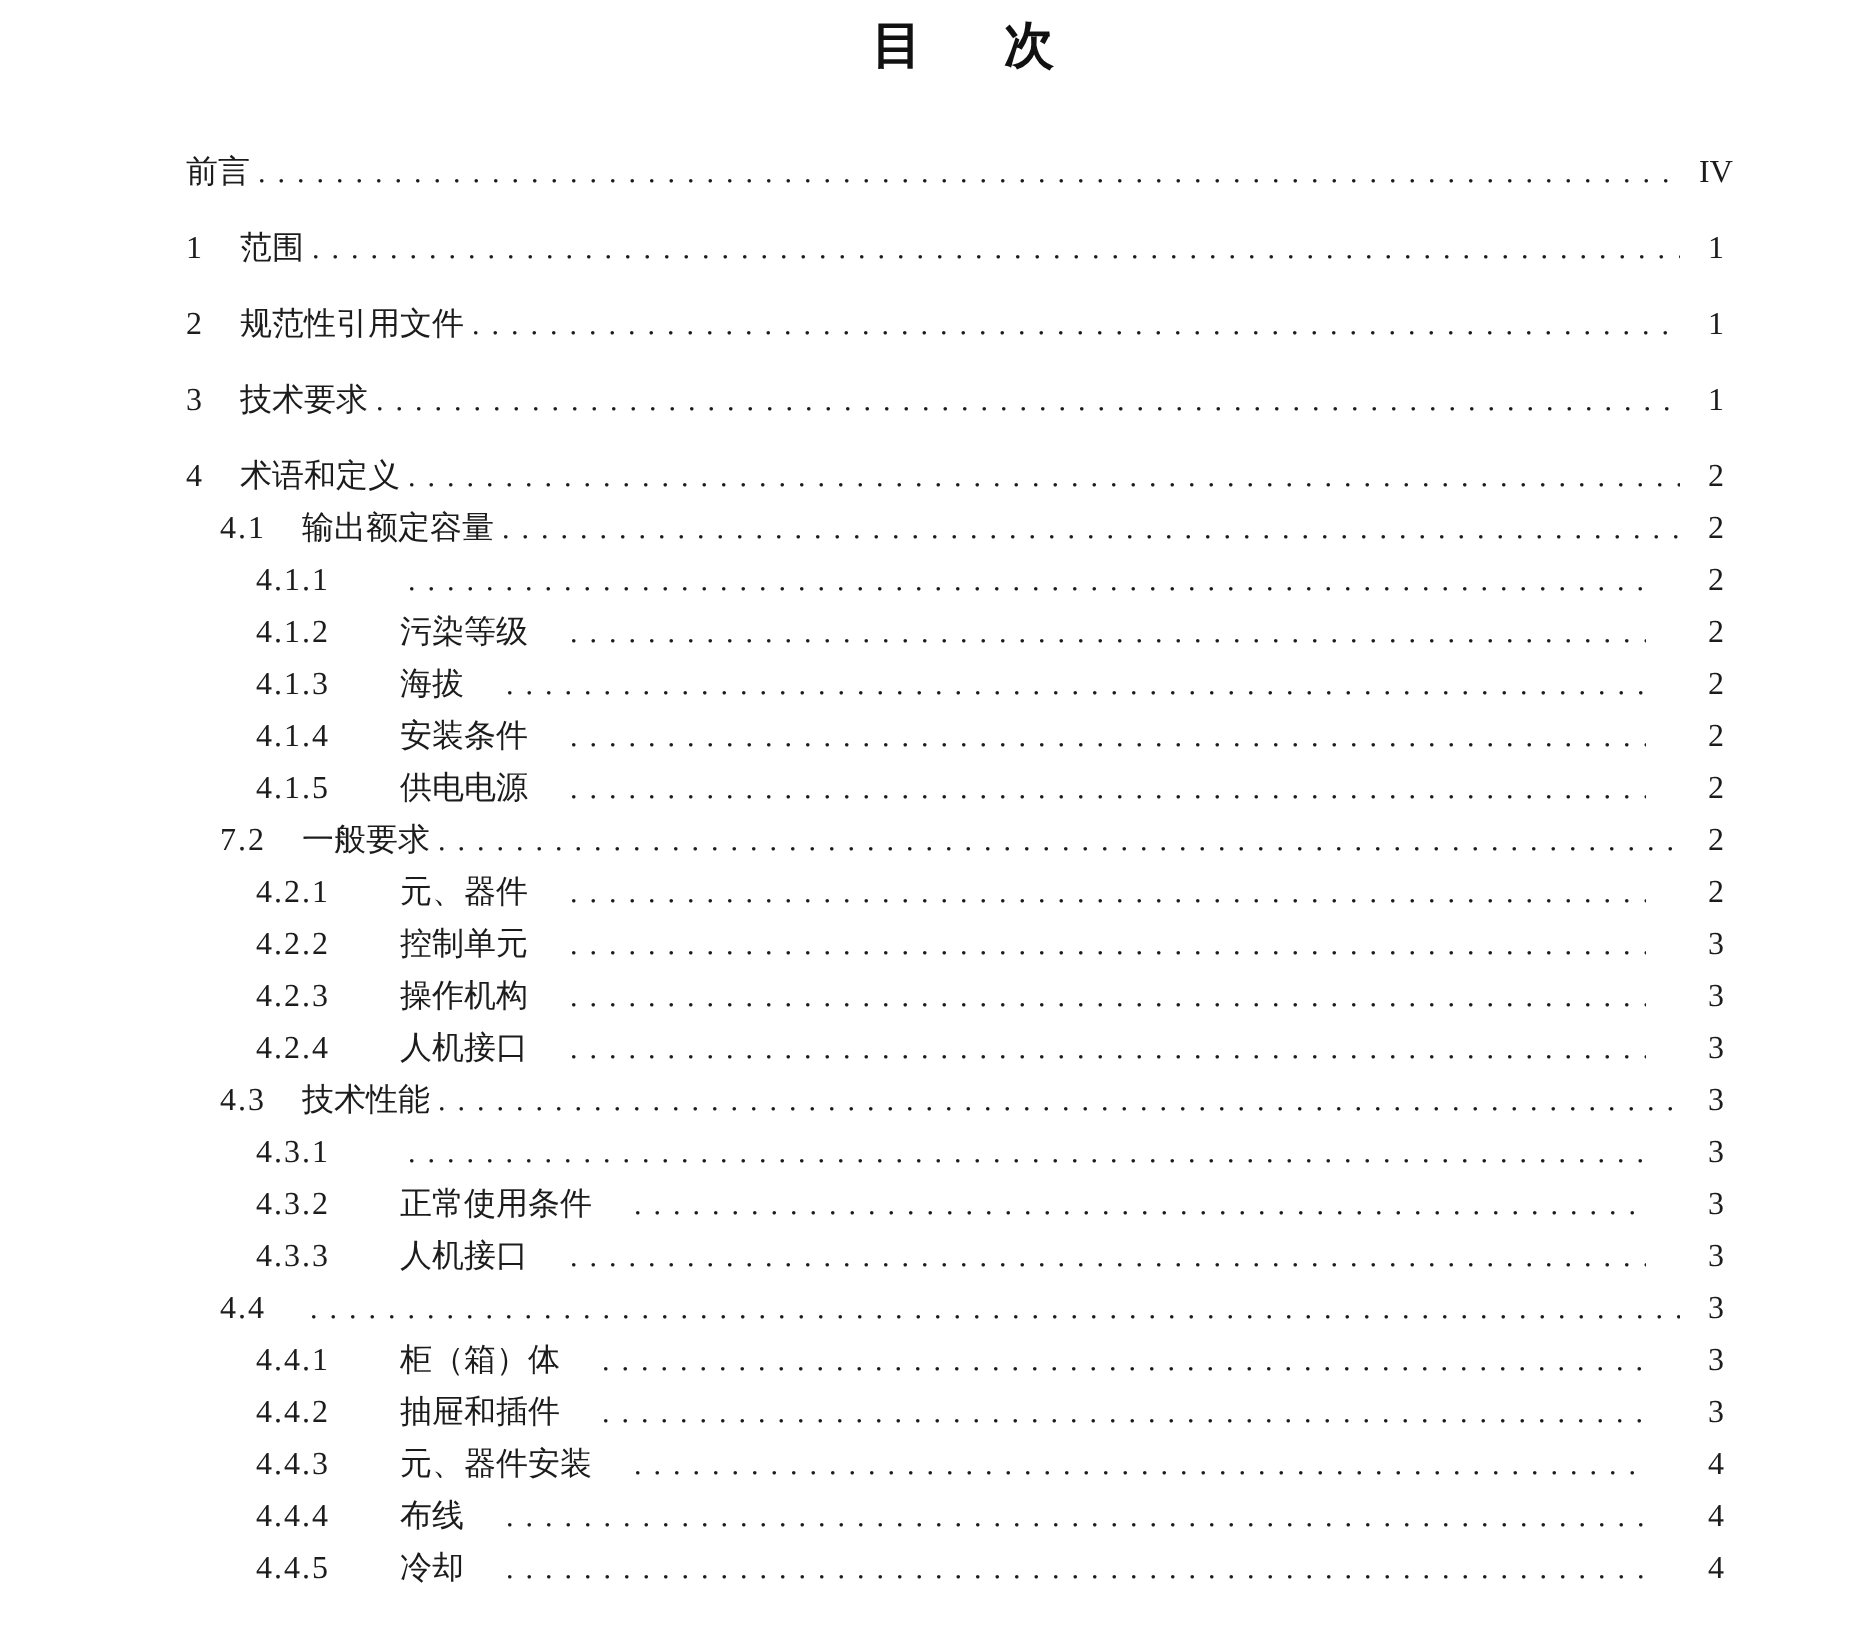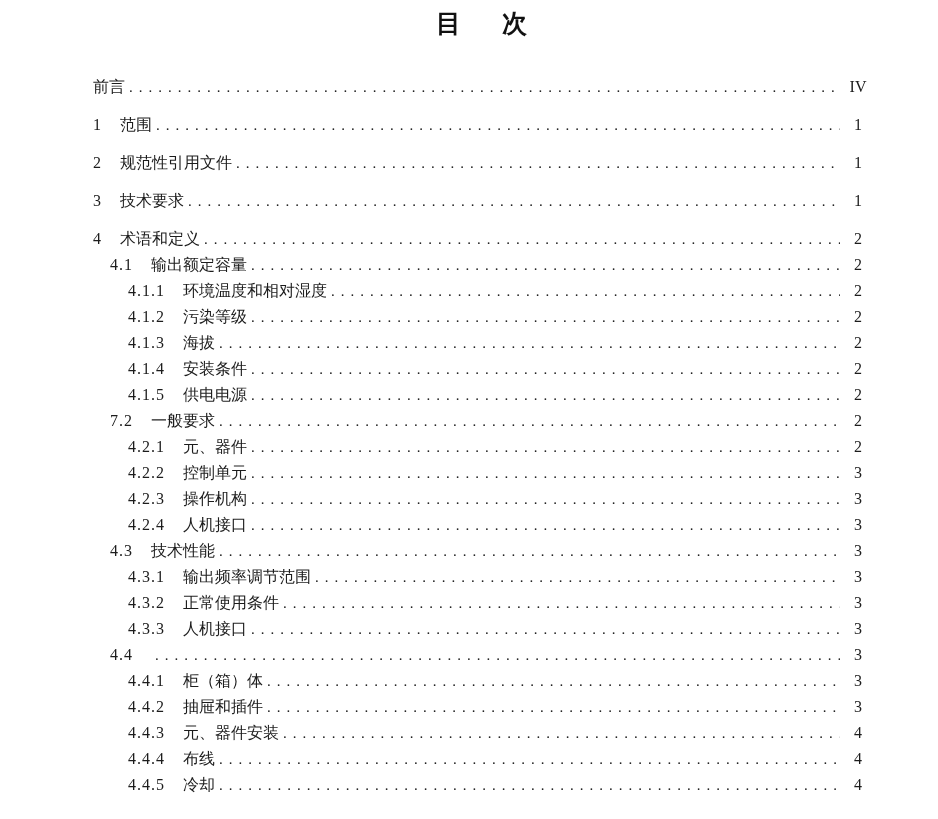--- a/index.html
+++ b/index.html
@@ -31,21 +31,21 @@
   .toc-row {
     display: flex;
     align-items: baseline;
     height: 26px;
     line-height: 26px;
     font-size: 16px;
     white-space: nowrap;
   }
   .toc-row.level-0 { margin-top: 12px; padding-left: 0; }
   .toc-row.level-1 { padding-left: 17px; }
-  .toc-row.level-2 { padding-left: 35px; }
+  .toc-row.level-2 { padding-left: 35px; gap: 17px; }
   .toc-num {
     margin-right: 18px;
     letter-spacing: 1px;
   }
   .toc-num:empty { display: none; }
   .toc-title { }
   .toc-leader {
     flex: 1;
     overflow: hidden;
     white-space: nowrap;
@@ -96,21 +96,20 @@
     <span class="toc-page">2</span>
   </div>
       <div class="toc-row level-1">
     <span class="toc-num">4.1</span>
     <span class="toc-title">输出额定容量</span>
     <span class="toc-leader">................................................................................................................................................................</span>
     <span class="toc-page">2</span>
   </div>
       <div class="toc-row level-2">
     <span class="toc-num">4.1.1</span>
-    <span class="toc-title">环境温度和相对湿度</span>
     <span class="toc-leader">................................................................................................................................................................</span>
     <span class="toc-page">2</span>
   </div>
       <div class="toc-row level-2">
     <span class="toc-num">4.1.2</span>
     <span class="toc-title">污染等级</span>
     <span class="toc-leader">................................................................................................................................................................</span>
     <span class="toc-page">2</span>
   </div>
       <div class="toc-row level-2">
@@ -162,21 +161,20 @@
     <span class="toc-page">3</span>
   </div>
       <div class="toc-row level-1">
     <span class="toc-num">4.3</span>
     <span class="toc-title">技术性能</span>
     <span class="toc-leader">................................................................................................................................................................</span>
     <span class="toc-page">3</span>
   </div>
       <div class="toc-row level-2">
     <span class="toc-num">4.3.1</span>
-    <span class="toc-title">输出频率调节范围</span>
     <span class="toc-leader">................................................................................................................................................................</span>
     <span class="toc-page">3</span>
   </div>
       <div class="toc-row level-2">
     <span class="toc-num">4.3.2</span>
     <span class="toc-title">正常使用条件</span>
     <span class="toc-leader">................................................................................................................................................................</span>
     <span class="toc-page">3</span>
   </div>
       <div class="toc-row level-2">

